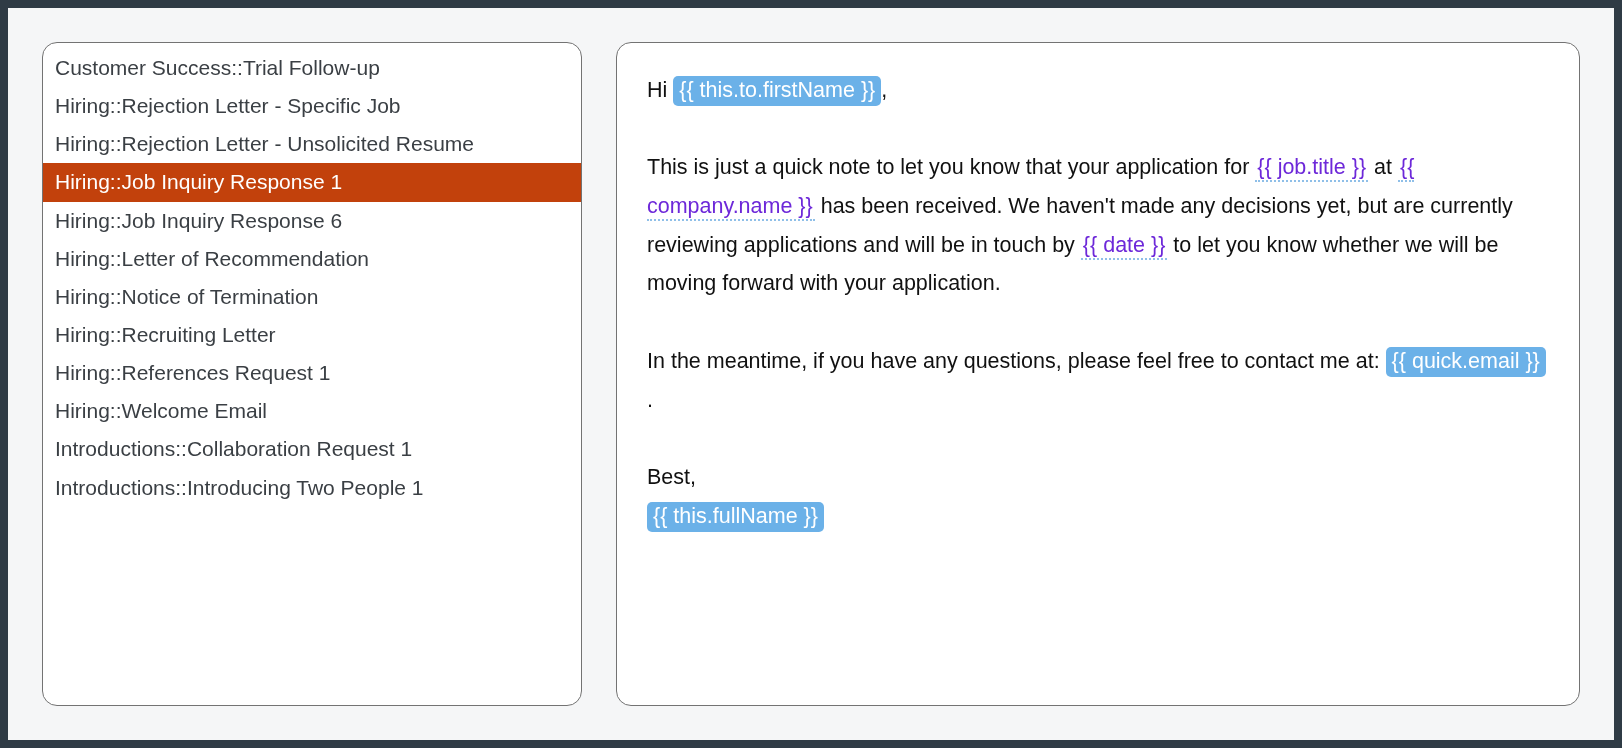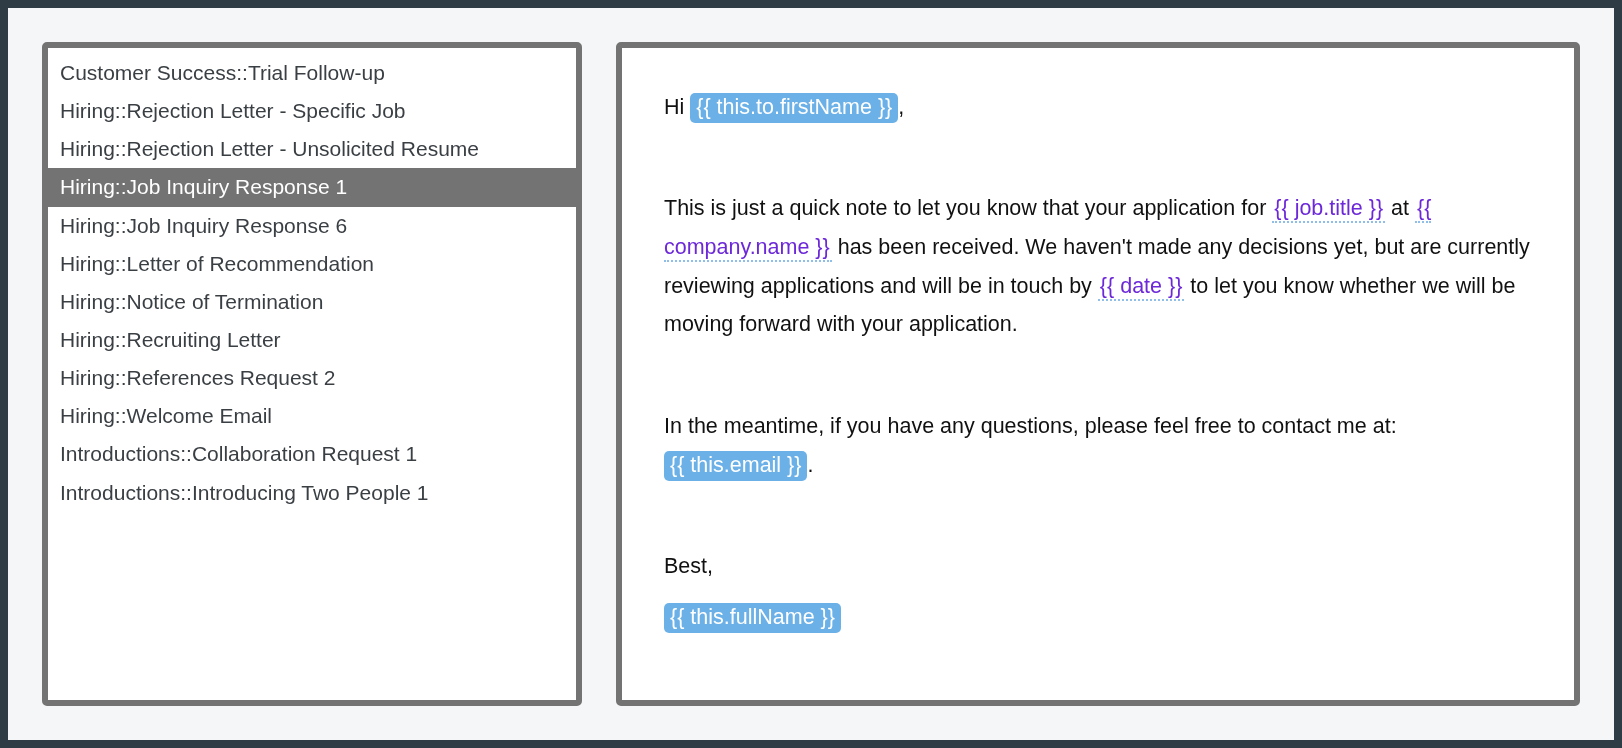--- a/index.html
+++ b/index.html
@@ -12,22 +12,22 @@
   .surface {
     background: #f5f6f7;
     width: 100%;
     height: 100%;
     padding: 34px;
     display: flex;
     gap: 34px;
   }
   .panel {
     background: #ffffff;
-    border: 6px solid #737373;
-    border-radius: 5px;
+    border: 1px solid #737373;
+    border-radius: 15px;
     height: 100%;
     overflow: hidden;
   }
   .template-list-panel {
     flex: 0 0 540px;
     overflow-y: hidden;
     position: relative;
   }
   .template-list {
     padding: 6px 0 0 0;
@@ -36,33 +36,33 @@
     font-size: 21px;
     line-height: 1.15;
     padding: 7px 12px 7px 12px;
     color: #3a3f44;
     cursor: pointer;
     white-space: nowrap;
     overflow: hidden;
     text-overflow: ellipsis;
   }
   .template-item.selected {
-    background: #737373;
+    background: #c2410c;
     color: #ffffff;
   }
   .preview-panel {
     flex: 1 1 auto;
     padding: 28px 30px;
     font-size: 21.5px;
     line-height: 1.8;
     color: #111;
     overflow-y: auto;
   }
   .preview-panel p {
-    margin: 12px;
+    margin: 0;
   }
   .preview-panel .para-gap {
     height: 1.8em;
   }
   .tag-highlight {
     display: inline-block;
     background: #6bb1e8;
     color: #ffffff;
     padding: 0 6px 1px 6px;
     border-radius: 5px;
@@ -83,38 +83,38 @@
   <div class="panel template-list-panel">
     <div class="template-list" id="template-list">
         <div class="template-item">Customer Success::Trial Follow-up</div>
         <div class="template-item">Hiring::Rejection Letter - Specific Job</div>
         <div class="template-item">Hiring::Rejection Letter - Unsolicited Resume</div>
         <div class="template-item selected">Hiring::Job Inquiry Response 1</div>
         <div class="template-item">Hiring::Job Inquiry Response 6</div>
         <div class="template-item">Hiring::Letter of Recommendation</div>
         <div class="template-item">Hiring::Notice of Termination</div>
         <div class="template-item">Hiring::Recruiting Letter</div>
-        <div class="template-item">Hiring::References Request 2</div>
+        <div class="template-item">Hiring::References Request 1</div>
         <div class="template-item">Hiring::Welcome Email</div>
         <div class="template-item">Introductions::Collaboration Request 1</div>
         <div class="template-item">Introductions::Introducing Two People 1</div>
       </div>
   </div>
 
   <div class="panel preview-panel">
     <p>
       <span>Hi </span><span class="tag-highlight">{{ this.to.firstName }}</span><span>,</span>
     </p>
     <div class="para-gap"></div>
     <p>
       <span>This is just a quick note to let you know that your application for </span><span class="tag-dotted">{{ job.title }}</span><span> at </span><span class="tag-dotted">{{ company.name }}</span><span> has been received. We haven't made any decisions yet, but are currently reviewing applications and will be in touch by </span><span class="tag-dotted">{{ date }}</span><span> to let you know whether we will be moving forward with your application.</span>
     </p>
     <div class="para-gap"></div>
     <p>
-      <span>In the meantime, if you have any questions, please feel free to contact me at: </span><span class="tag-highlight">{{ this.email }}</span><span>.</span>
+      <span>In the meantime, if you have any questions, please feel free to contact me at: </span><span class="tag-highlight">{{ quick.email }}</span><span>.</span>
     </p>
     <div class="para-gap"></div>
     <p>
       <span>Best,</span>
     </p>
     <p>
       <span class="tag-highlight">{{ this.fullName }}</span>
     </p>
   </div>
 

